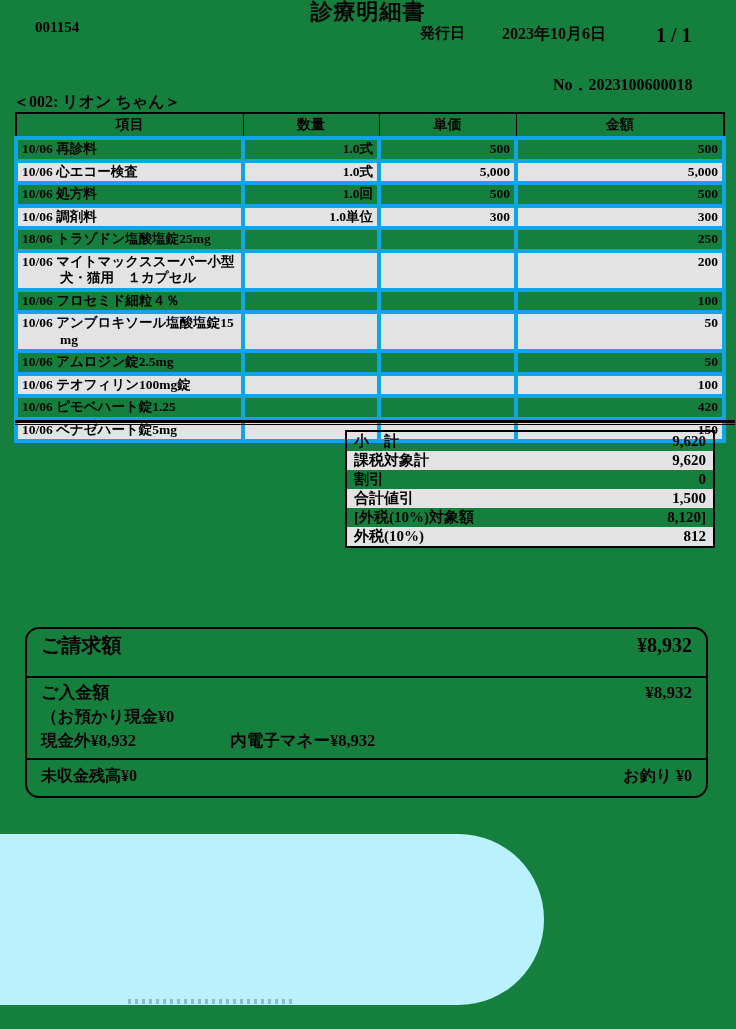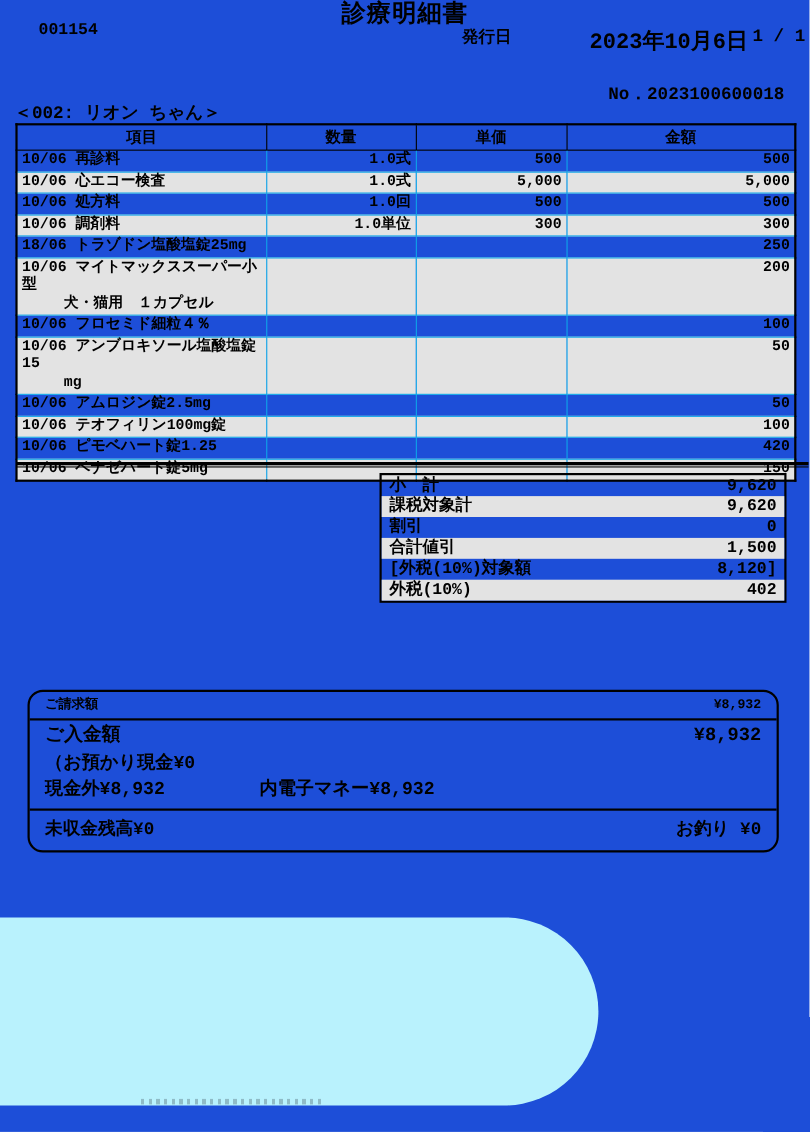--- a/index.html
+++ b/index.html
@@ -1,51 +1,51 @@
 <!DOCTYPE html>
 <html><head>
 <meta charset="utf-8">
 <style>
   html,body{margin:0;padding:0;background:#fff;}
   .page{
-    position:relative;width:736px;height:1029px;background:#1d4ed8;overflow:hidden;
-    font-family:Liberation Mono, monospace;font-weight:700;color:#000;
+    position:relative;width:736px;height:1029px;background:#15803d;overflow:hidden;
+    font-family:Liberation Serif, serif;font-weight:700;color:#000;
   }
   .abs{position:absolute;}
   
   .doc-title{top:-3px;left:0;width:100%;text-align:center;font-size:22px;letter-spacing:1px;}
   .customer-no{top:19px;left:35px;font-size:15px;}
   .customer-name{top:39px;left:30px;font-size:20px;letter-spacing:1px;}
   .issue-label{top:24px;left:420px;font-size:15px;}
-  .issue-date{top:24px;left:536px;font-size:20px;}
-  .page-indicator{top:24px;left:656px;font-size:16px;margin-left:28px;}
+  .issue-date{top:24px;left:502px;font-size:16px;}
+  .page-indicator{top:24px;left:656px;font-size:20px;}
   .doc-no{top:75px;left:553px;font-size:16px;}
   .pet-line{top:92px;left:13px;font-size:16px;}
   
   table.items{
     top:112px;left:14px;width:708px;border-collapse:collapse;table-layout:fixed;
     border:2px solid #000;font-size:13.5px;
   }
   table.items th{border:1px solid #000;font-size:14px;text-align:center;padding:2px 0;height:18px;}
-  table.items td{border:1px solid #0ea5e9;padding:1px 4px;vertical-align:top;line-height:16.5px;}
+  table.items td{border:4px solid #0ea5e9;padding:1px 4px;vertical-align:top;line-height:16.5px;}
   table.items tbody tr:nth-child(even){background:#e3e3e3;}
   td.c-item{text-align:left;}
   td.c-num{text-align:right;padding-right:7px;}
   .item-line2{padding-left:38px;}
   
   .thick-rule{top:420px;left:15px;width:720px;height:5px;
     border-top:3px solid #000;border-bottom:1px solid #000;box-sizing:border-box;}
   
   .totals{top:430px;left:345px;width:366px;border:2px solid #000;font-size:15px;text-align:right;}
   .totals .t-row{display:flex;justify-content:space-between;line-height:19px;padding:0 7px;}
   .totals .t-row:nth-child(even){background:#e3e3e3;}
   
   .billing{top:627px;left:25px;width:683px;border:2px solid #000;border-radius:14px;box-sizing:border-box;}
   .bill-head{display:flex;justify-content:space-between;align-items:baseline;
-    padding:3px 14px 4px;border-bottom:2px solid #000;font-size:12px;}
+    padding:3px 14px 17px;border-bottom:2px solid #000;font-size:20px;}
   .bill-mid{padding:3px 14px 5px;border-bottom:2px solid #000;font-size:16.5px;line-height:24px;}
   .bill-deposit{display:flex;justify-content:space-between;font-size:17px;}
   .bill-cashrow span.left{display:inline-block;min-width:185px;}
   .bill-foot{display:flex;justify-content:space-between;padding:6px 14px 9px;font-size:16px;}
   
   .blue-pill{top:834px;left:-90px;width:634px;height:171px;border-radius:86px;}
   .fine-print{top:999px;left:128px;width:168px;height:5px;opacity:.55;
     background:repeating-linear-gradient(90deg,#6c8f9b 0 3px,transparent 3px 7px);}
 </style>
 </head>
@@ -196,21 +196,21 @@
       <div class="t-row">
         <span>合計値引</span>
         <span>1,500</span>
       </div>
       <div class="t-row">
         <span>[外税(10%)対象額</span>
         <span>8,120]</span>
       </div>
       <div class="t-row">
         <span>外税(10%)</span>
-        <span>402</span>
+        <span>812</span>
       </div>
     </div>
 
   <div class="abs billing">
     <div class="bill-head">
       <span>ご請求額</span>
       <span>¥8,932</span>
     </div>
     <div class="bill-mid">
       <div class="bill-deposit">

